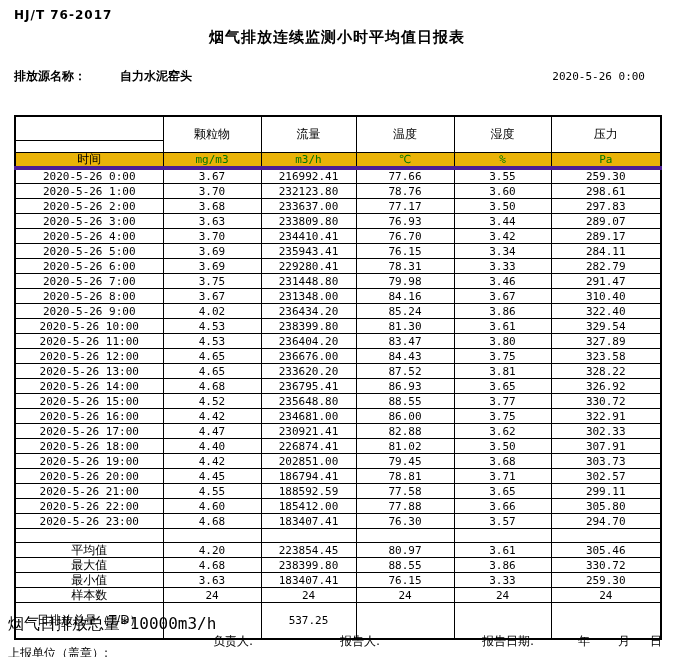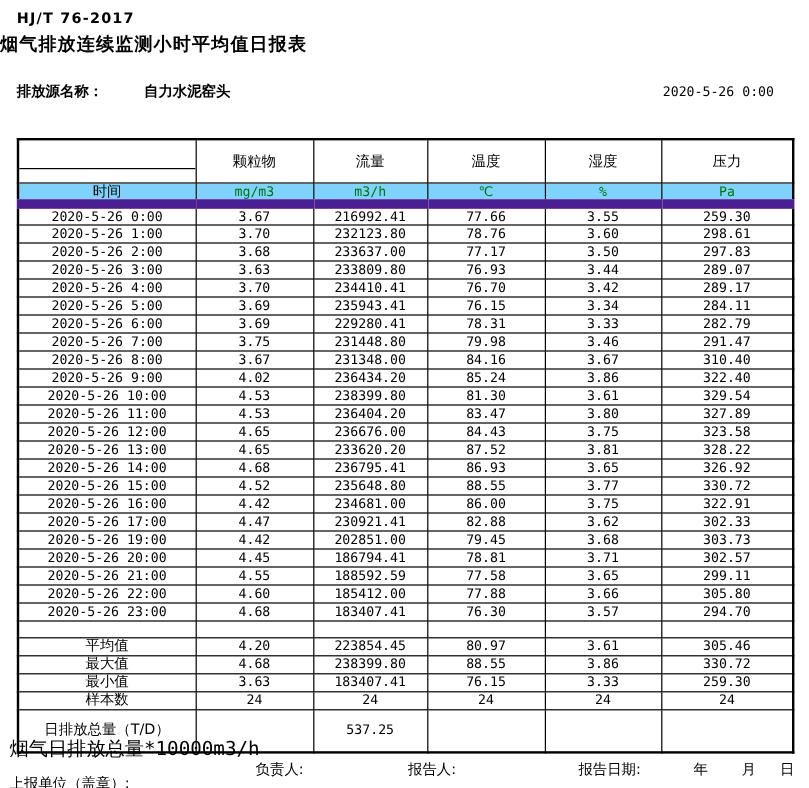--- a/index.html
+++ b/index.html
@@ -8,21 +8,21 @@
     width: 674px; height: 657px; position: relative; overflow: hidden;
     font-family: "DejaVu Sans", "Liberation Sans", sans-serif;
     color: #000;
   }
   .doc-code {
     position: absolute; left: 14px; top: 8px;
     font-size: 12px; font-weight: bold; letter-spacing: 1px;
   }
   .title {
     position: absolute; left: 0; top: 28px; width: 100%;
-    text-align: left; font-size: 15px; font-weight: bold; letter-spacing: 1px;
+    text-align: center; font-size: 15px; font-weight: bold; letter-spacing: 1px;
   }
   .source-row { position: absolute; left: 14px; top: 68px; font-size: 12px; font-weight: bold; }
   .source-name { margin-left: 34px; }
   .datetime {
     position: absolute; right: 29px; top: 70px;
     font-size: 11px; font-weight: normal;
     font-family: "DejaVu Sans Mono", "DejaVu Sans", monospace;
   }
   table.report {
     position: absolute; left: 14px; top: 115px; width: 646px;
@@ -32,21 +32,21 @@
   }
   table.report th, table.report td {
     border: 1px solid #000; text-align: center; vertical-align: middle;
     padding: 0; line-height: 13px; height: 15px;
     font-family: "DejaVu Sans Mono", "DejaVu Sans", monospace;
     font-weight: normal; overflow: hidden; white-space: nowrap;
   }
   tr.head-top th { height: 36px; font-size: 12px; font-family: "DejaVu Sans", sans-serif; }
   th.corner { padding: 0; }
   th.corner .half { height: 14px; width: 100%; border-bottom: 1px solid #000; }
-  tr.head-units th, tr.head-units td { background: #7dd3fc; height: 16px; border-bottom: 8px solid #4c1d95; }
+  tr.head-units th, tr.head-units td { background: #eab308; height: 16px; border-bottom: 4px solid #4c1d95; }
   tr.head-units th.time-head { font-size: 12px; font-family: "DejaVu Sans", sans-serif; color: #000; }
   tr.head-units td.unit { color: #007700; }
   tr.spacer-row td { height: 14px; }
   tr.summary-row td.row-label { font-family: "DejaVu Sans", sans-serif; font-size: 12px; }
   tr.total-row td { height: 36px; }
   .f-note { position: absolute; left: 8px; top: 614px; font-size: 16px;
             font-family: "DejaVu Sans Mono", "DejaVu Sans", monospace; }
   .f-label { position: absolute; top: 633px; font-size: 12px; }
   .f-unit { left: 8px; margin-top: 12px; }
   .f-resp { left: 213px; }
@@ -234,20 +234,28 @@
       </tr>
       <tr>
         <td>2020-5-26 17:00</td>
         <td>4.47</td>
         <td>230921.41</td>
         <td>82.88</td>
         <td>3.62</td>
         <td>302.33</td>
       </tr>
       <tr>
+        <td>2020-5-26 18:00</td>
+        <td>4.40</td>
+        <td>226874.41</td>
+        <td>81.02</td>
+        <td>3.50</td>
+        <td>307.91</td>
+      </tr>
+      <tr>
         <td>2020-5-26 19:00</td>
         <td>4.42</td>
         <td>202851.00</td>
         <td>79.45</td>
         <td>3.68</td>
         <td>303.73</td>
       </tr>
       <tr>
         <td>2020-5-26 20:00</td>
         <td>4.45</td>

